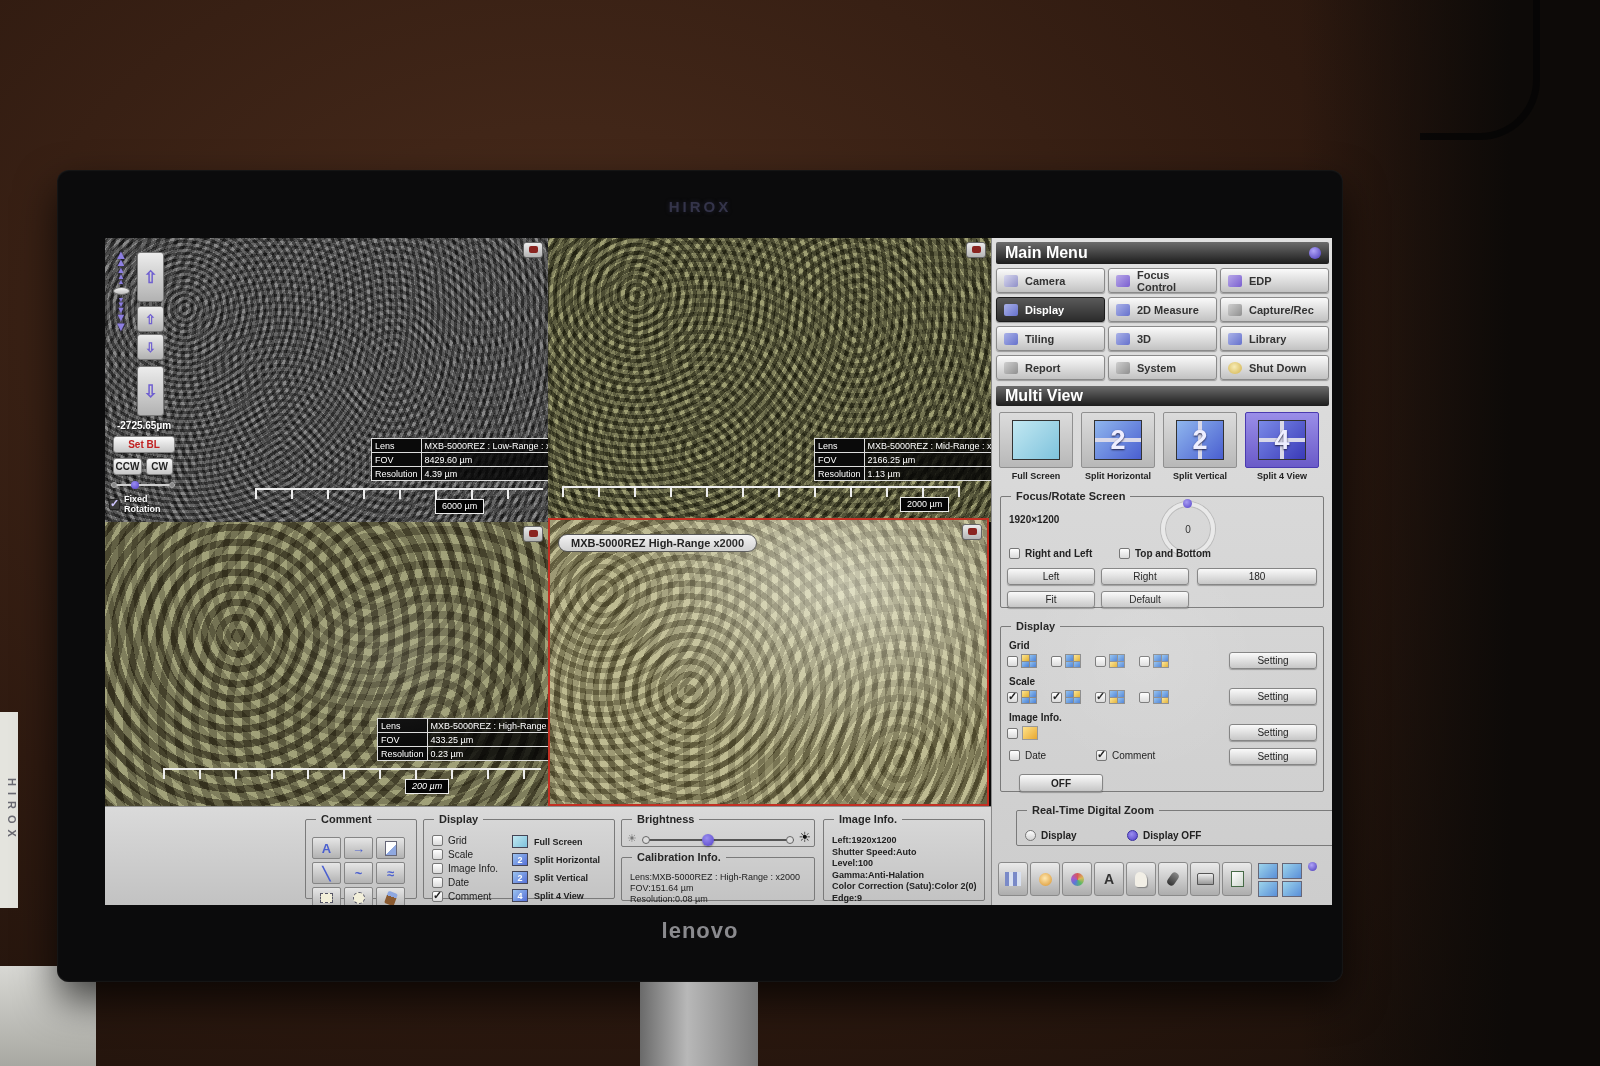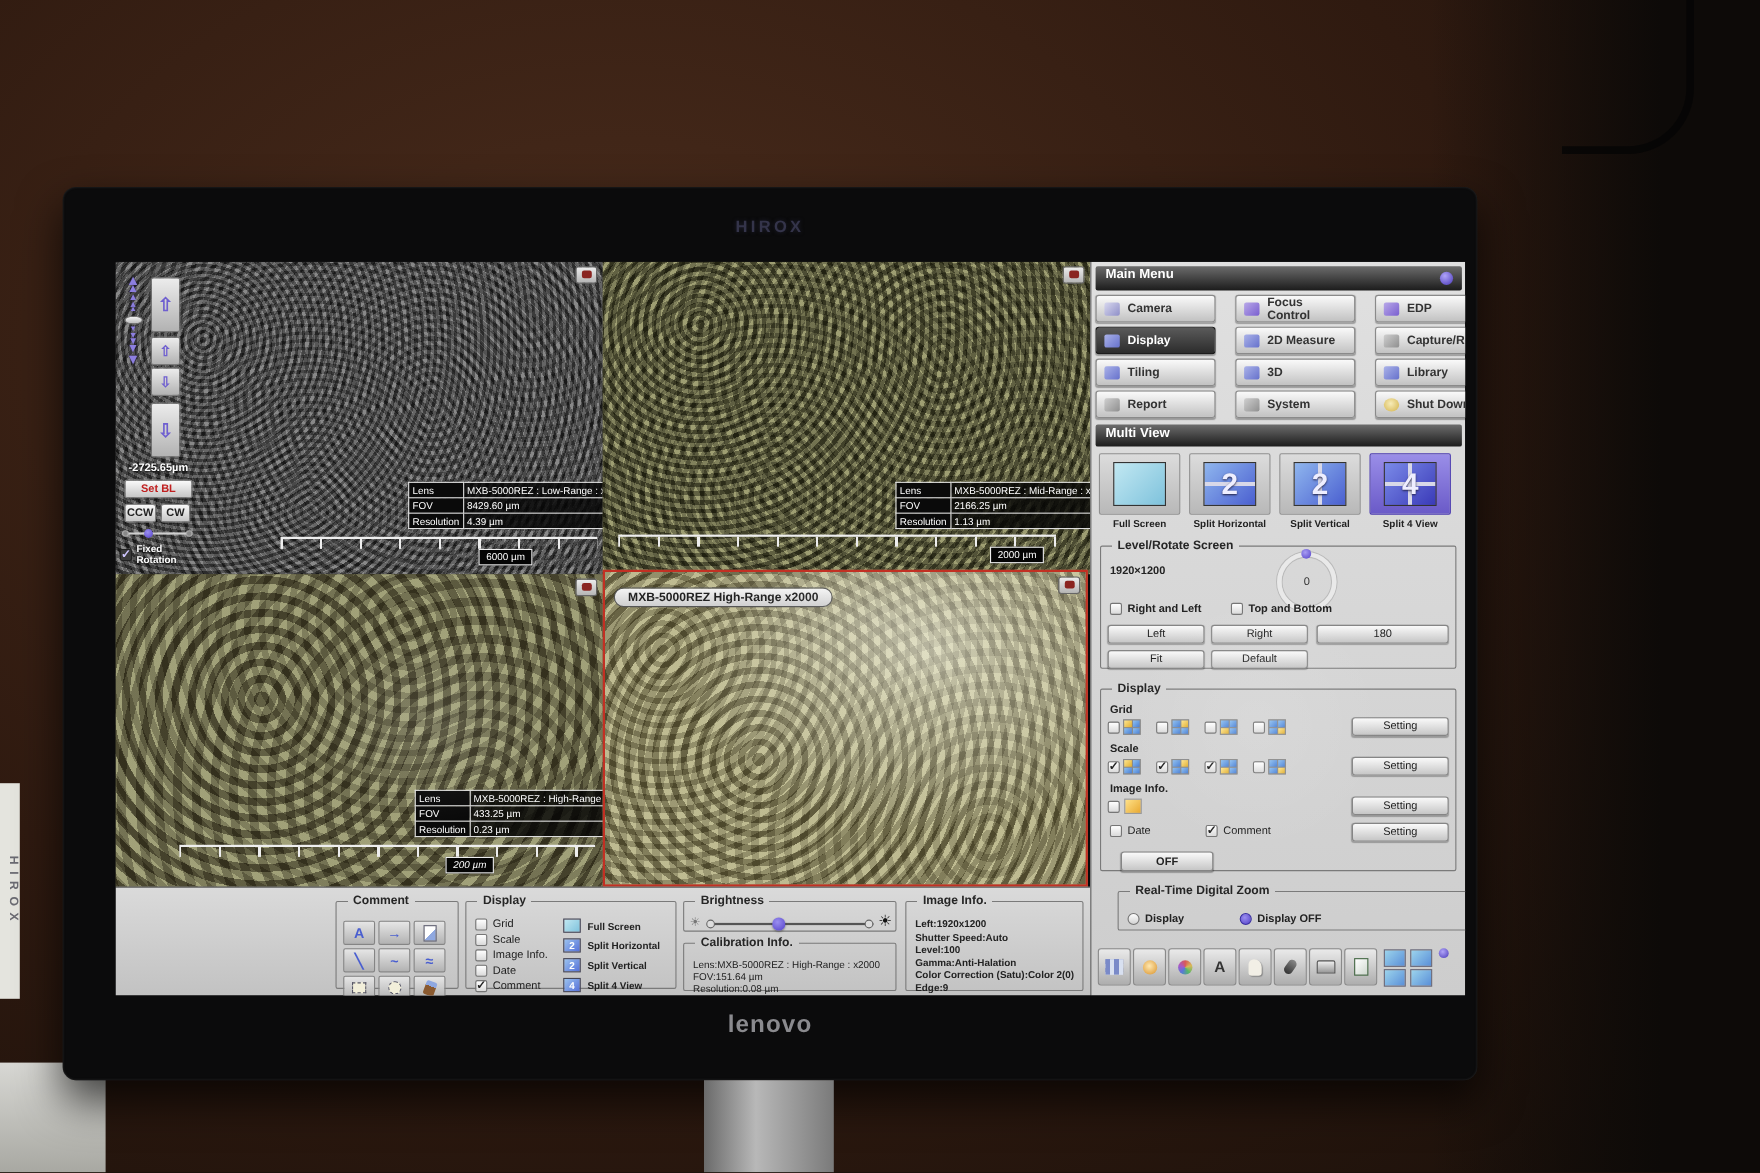--- a/index.html
+++ b/index.html
@@ -39,22 +39,22 @@
     repeating-radial-gradient(circle at 60% 15%, rgba(25,20,8,.30) 0 6px, rgba(240,240,195,.10) 6px 13px);}
   .tex-olive3{background-color:#a49f72;background-image:
     radial-gradient(ellipse at 68% 25%, rgba(255,255,240,.50), rgba(255,255,240,0) 55%),
     repeating-radial-gradient(circle at 32% 60%, rgba(35,30,10,.35) 0 6px, rgba(245,245,210,.14) 6px 13px),
     repeating-radial-gradient(circle at 12% 25%, rgba(35,30,10,.30) 0 5px, rgba(245,245,210,.12) 5px 11px),
     repeating-radial-gradient(circle at 80% 85%, rgba(35,30,10,.28) 0 7px, rgba(245,245,210,.10) 7px 15px);}
   
   .btn{background:linear-gradient(#fafafa,#c6c6c6);border:1px solid #858585;border-radius:3px;
     font-size:10px;color:#222;display:flex;align-items:center;justify-content:center;
     box-shadow:0 1px 1px rgba(0,0,0,.28);}
-  .bar{background:linear-gradient(#6c6c6c,#1c1c1c);color:#fff;font-weight:bold;font-size:12px;
-    display:flex;align-items:flex-start;padding:0 9px;border-radius:2px;}
+  .bar{background:linear-gradient(#6c6c6c,#1c1c1c);color:#fff;font-weight:bold;font-size:16px;
+    display:flex;align-items:center;padding:0 9px;border-radius:2px;}
   .cb{width:11px;height:11px;background:linear-gradient(#ffffff,#dadada);border:1px solid #767676;border-radius:2px;display:inline-block;position:relative;flex:0 0 auto;}
   .cb .ck{position:absolute;left:0;top:-3px;font-size:11px;font-weight:bold;color:#222;font-style:normal;}
   .radio{width:11px;height:11px;border:1px solid #767676;border-radius:50%;background:linear-gradient(#fdfdfd,#d2d2d2);display:inline-block;flex:0 0 auto;}
   .radio.sel{background:radial-gradient(circle at 40% 35%, #9a8ef0, #5340c8);border-color:#392fa0;}
   .q4{width:16px;height:14px;display:grid;grid-template-columns:1fr 1fr;grid-template-rows:1fr 1fr;gap:1px;background:#8a8a8a;border:1px solid #8a8a8a;}
   .q4 b{background:linear-gradient(135deg,#8ec0f0,#4a7fd4);}
   .q4.y-tl b:nth-child(1),.q4.y-tr b:nth-child(2),.q4.y-bl b:nth-child(3),.q4.y-br b:nth-child(4){background:linear-gradient(135deg,#ffe690,#e0ae30);}
   fieldset{position:absolute;border:1px solid #7a7a7a;border-radius:2px;margin:0;padding:0;}
   legend{font-weight:bold;font-size:11px;color:#262626;margin-left:10px;padding:0 5px;}
   .itable{position:absolute;border-collapse:collapse;font-size:9px;color:#fff;}
@@ -390,21 +390,21 @@
       </fieldset>
     </div>
 
     <div class="abs" style="left:886px;top:0;width:341px;height:667px;background:linear-gradient(#e0e0e0,#cdcdcd);border-left:1px solid #8a8a8a;z-index:4;">
 
       <div class="bar abs" style="left:4px;top:4px;width:333px;height:22px;">
         <span>Main Menu</span>
         <span class="abs" style="right:8px;top:5px;width:12px;height:12px;border-radius:50%;background:radial-gradient(circle at 38% 32%, #b0a4f8, #4838b8);"></span>
       </div>
 
-      <div class="abs" style="left:4px;top:30px;width:288px;display:grid;grid-template-columns:repeat(3,109px);gap:4px 18px;">
+      <div class="abs" style="left:4px;top:30px;width:288px;display:grid;grid-template-columns:repeat(3,109px);gap:4px 3px;">
         <div class="menu-btn">
             <span class="mi c1"></span>
             <span>Camera</span>
           </div>
         <div class="menu-btn">
             <span class="mi c2"></span>
             <span>Focus Control</span>
           </div>
         <div class="menu-btn">
             <span class="mi c2"></span>
@@ -469,21 +469,21 @@
           <div class="mv-screen split-4">
             <span class="mv-num">4</span>
           </div>
         </div>
       <div class="mv-label" style="left:7px;top:233px;width:74px;">Full Screen</div>
       <div class="mv-label" style="left:89px;top:233px;width:74px;">Split Horizontal</div>
       <div class="mv-label" style="left:171px;top:233px;width:74px;">Split Vertical</div>
       <div class="mv-label" style="left:253px;top:233px;width:74px;">Split 4 View</div>
 
       <fieldset style="left:8px;top:252px;width:324px;height:118px;">
-        <legend>Level/Rotate Screen</legend>
+        <legend>Focus/Rotate Screen</legend>
         <span class="abs txt10" style="left:8px;top:12px;font-weight:bold;">1920×1200</span>
         <div class="dial" style="left:160px;top:0px;">
           <span class="knob"></span>
           <span class="dval">0</span>
         </div>
         <span class="abs" style="left:8px;top:46px;display:flex;align-items:center;gap:5px;">
           <span class="cb"></span>
           <span class="txt10" style="font-weight:bold;">Right and Left</span>
         </span>
         <span class="abs" style="left:118px;top:46px;display:flex;align-items:center;gap:5px;">

